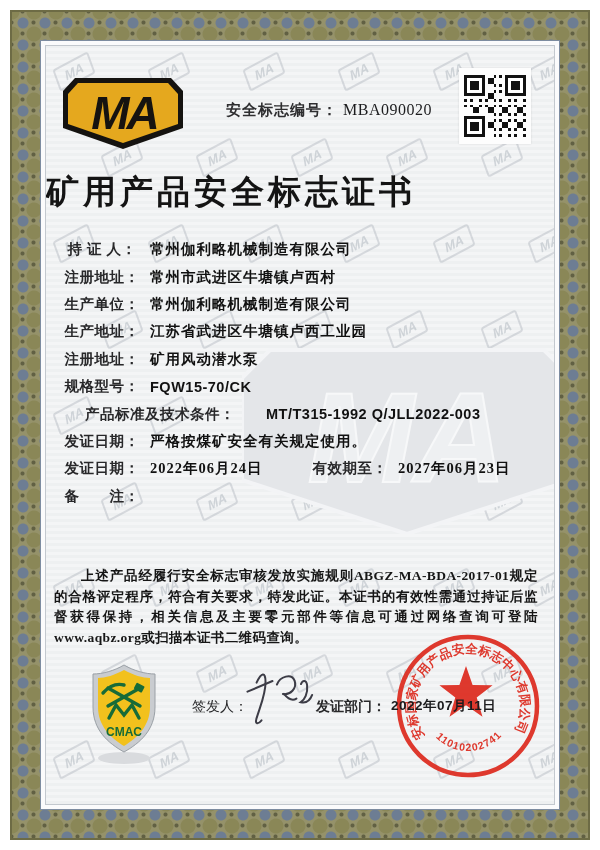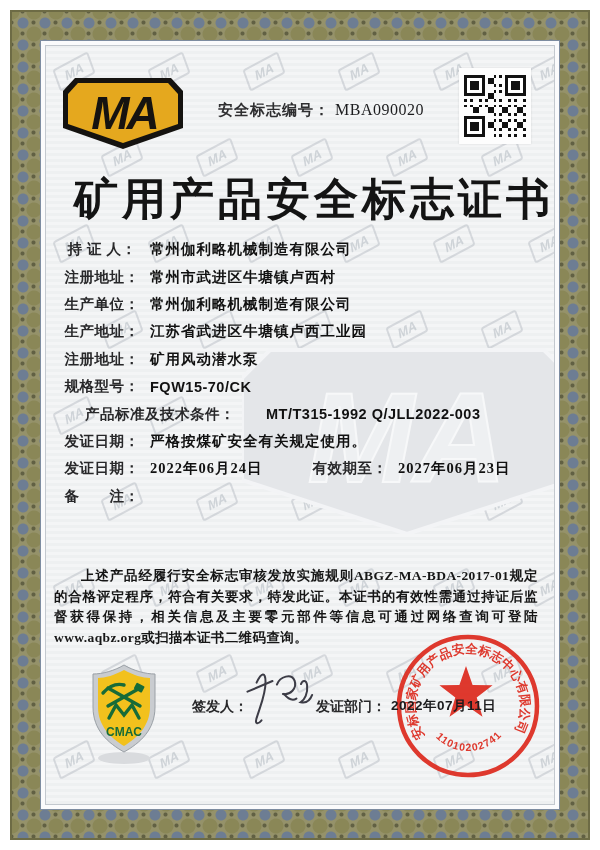--- a/index.html
+++ b/index.html
@@ -37,50 +37,50 @@
     transform:rotate(-28deg) skewX(-8deg);
     color:rgba(165,172,181,0.45); font-weight:bold; font-style:italic;
     font-size:13px; text-align:center; line-height:19px;
   }
   .big-wm { position:absolute; left:196px; top:298px; z-index:0; pointer-events:none; }
 
   .z1 { position:absolute; z-index:1; }
 
   
   .ma-logo { left:17px; top:30px; }
-  .certno-line { left:172px; top:55px; display:flex; align-items:baseline;text-align:right; }
+  .certno-line { left:180px; top:55px; display:flex; align-items:baseline;text-align:right; }
   .certno-label { font-size:15px; font-weight:bold; color:#2e2e30; letter-spacing:1px; }
   .certno-value { font-size:16px; font-family:"Liberation Serif", serif; color:#1c1c1e; margin-left:5px; letter-spacing:0.5px; }
   .qr-box { left:413px; top:22px; width:72px; height:76px; background:#fdfdfd; padding:5px;
             box-shadow:0 0 2px rgba(0,0,0,0.12); }
 
   
-  .title { left:0; right:0; top:124px; text-align:right;
+  .title { left:0; right:0; top:124px; text-align:left;
            font-family:"Liberation Serif", serif; font-weight:bold;
-           font-size:44px; letter-spacing:4px; color:#141414; }
+           font-size:33px; letter-spacing:4px; color:#141414; }
 
   
   .fields { left:8px; right:6px; top:190px; }
   .row { display:flex; align-items:center; height:27.4px; }
   .lbl { width:96px; flex:none; font-size:14.5px; font-weight:bold; color:#28282a; letter-spacing:0.5px;text-align:center; }
   .lbl.wide { width:212px; }
   .val { font-size:14.5px; font-weight:bold; color:#111;
          font-family:"Liberation Serif", serif; letter-spacing:1px; }
   .val.mono { font-family:"Liberation Sans", sans-serif; letter-spacing:0.5px; }
   .v1 { width:152px; flex:none; }
 
   
   .statement { left:8px; right:16px; top:520px;
                font-size:13.5px; font-weight:bold; color:#161616;
                font-family:"Liberation Serif", serif;
                line-height:20.5px; text-indent:2em; letter-spacing:0.4px; text-align:justify; }
 
   
   .cmac-badge { left:42px; top:616px; }
-  .sign-label { left:146px; top:652px; font-size:14px; font-weight:bold; color:#28282a; }
+  .sign-label { left:146px; top:652px; font-size:14px; font-weight:normal; color:#28282a; }
   .dept-label { left:270px; top:652px; font-size:14px; font-weight:bold; color:#28282a; }
   .signature  { left:194px; top:612px; z-index:2; }
   .seal       { left:348px; top:586px; z-index:2; }
   .seal-date  { left:345px; top:651px; z-index:3; font-size:13.5px; font-weight:bold;
                 color:#1b1b1d; letter-spacing:0.5px; }
 </style>
 </head>
 <body>
 
 <div class="frame">

